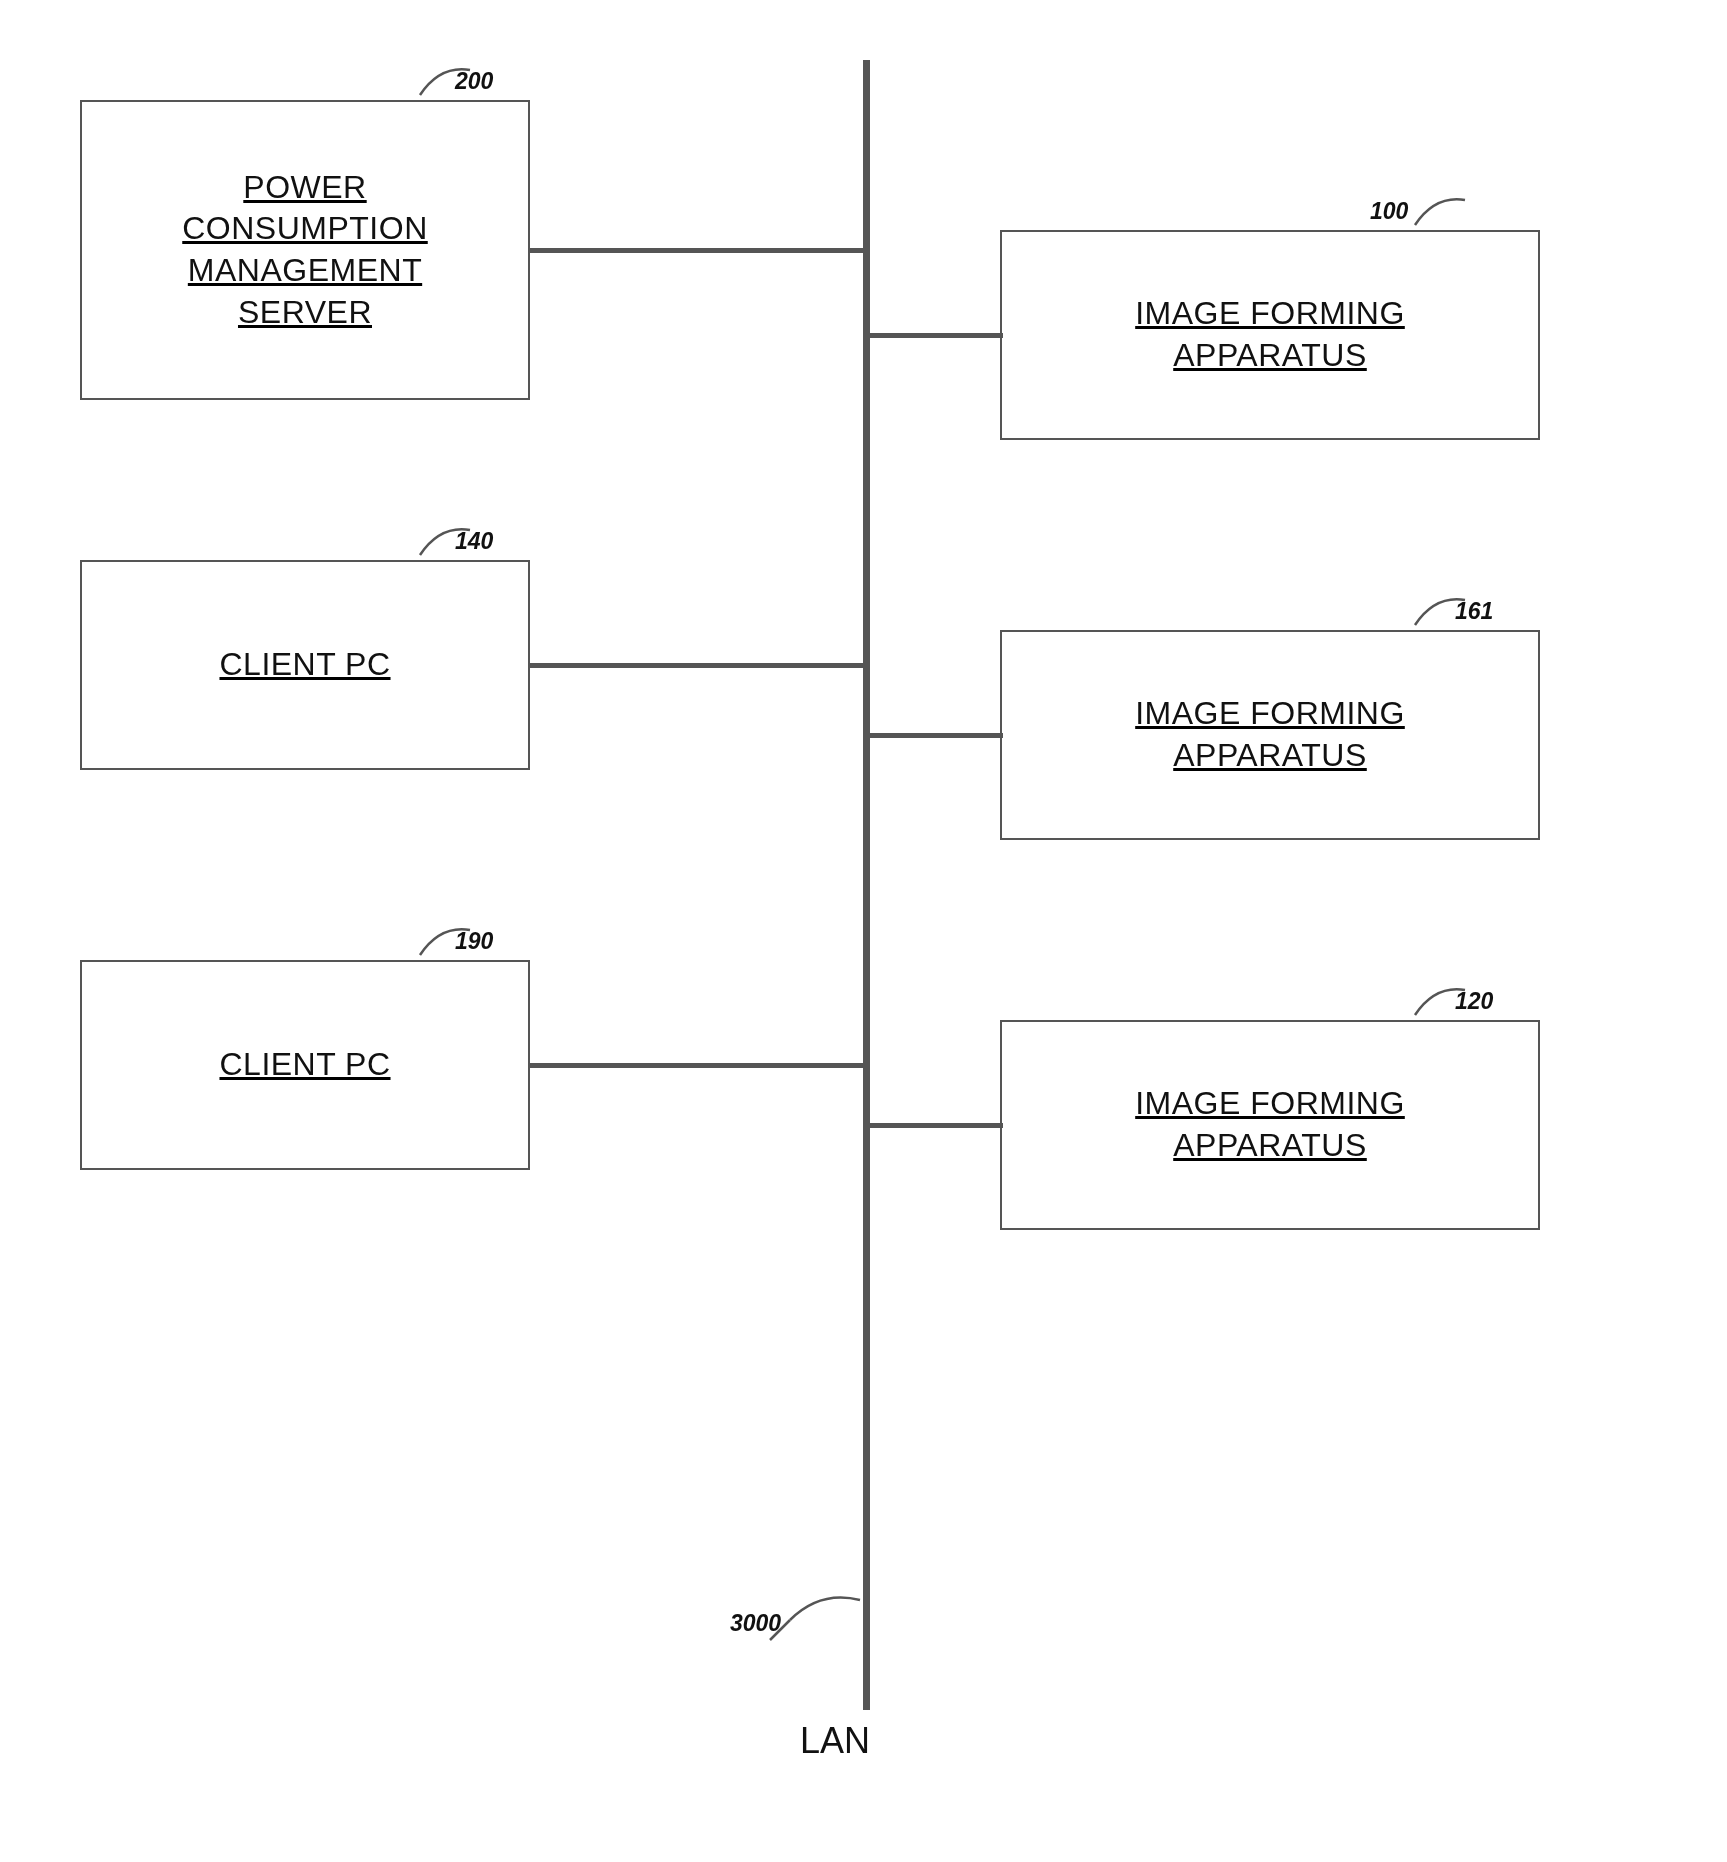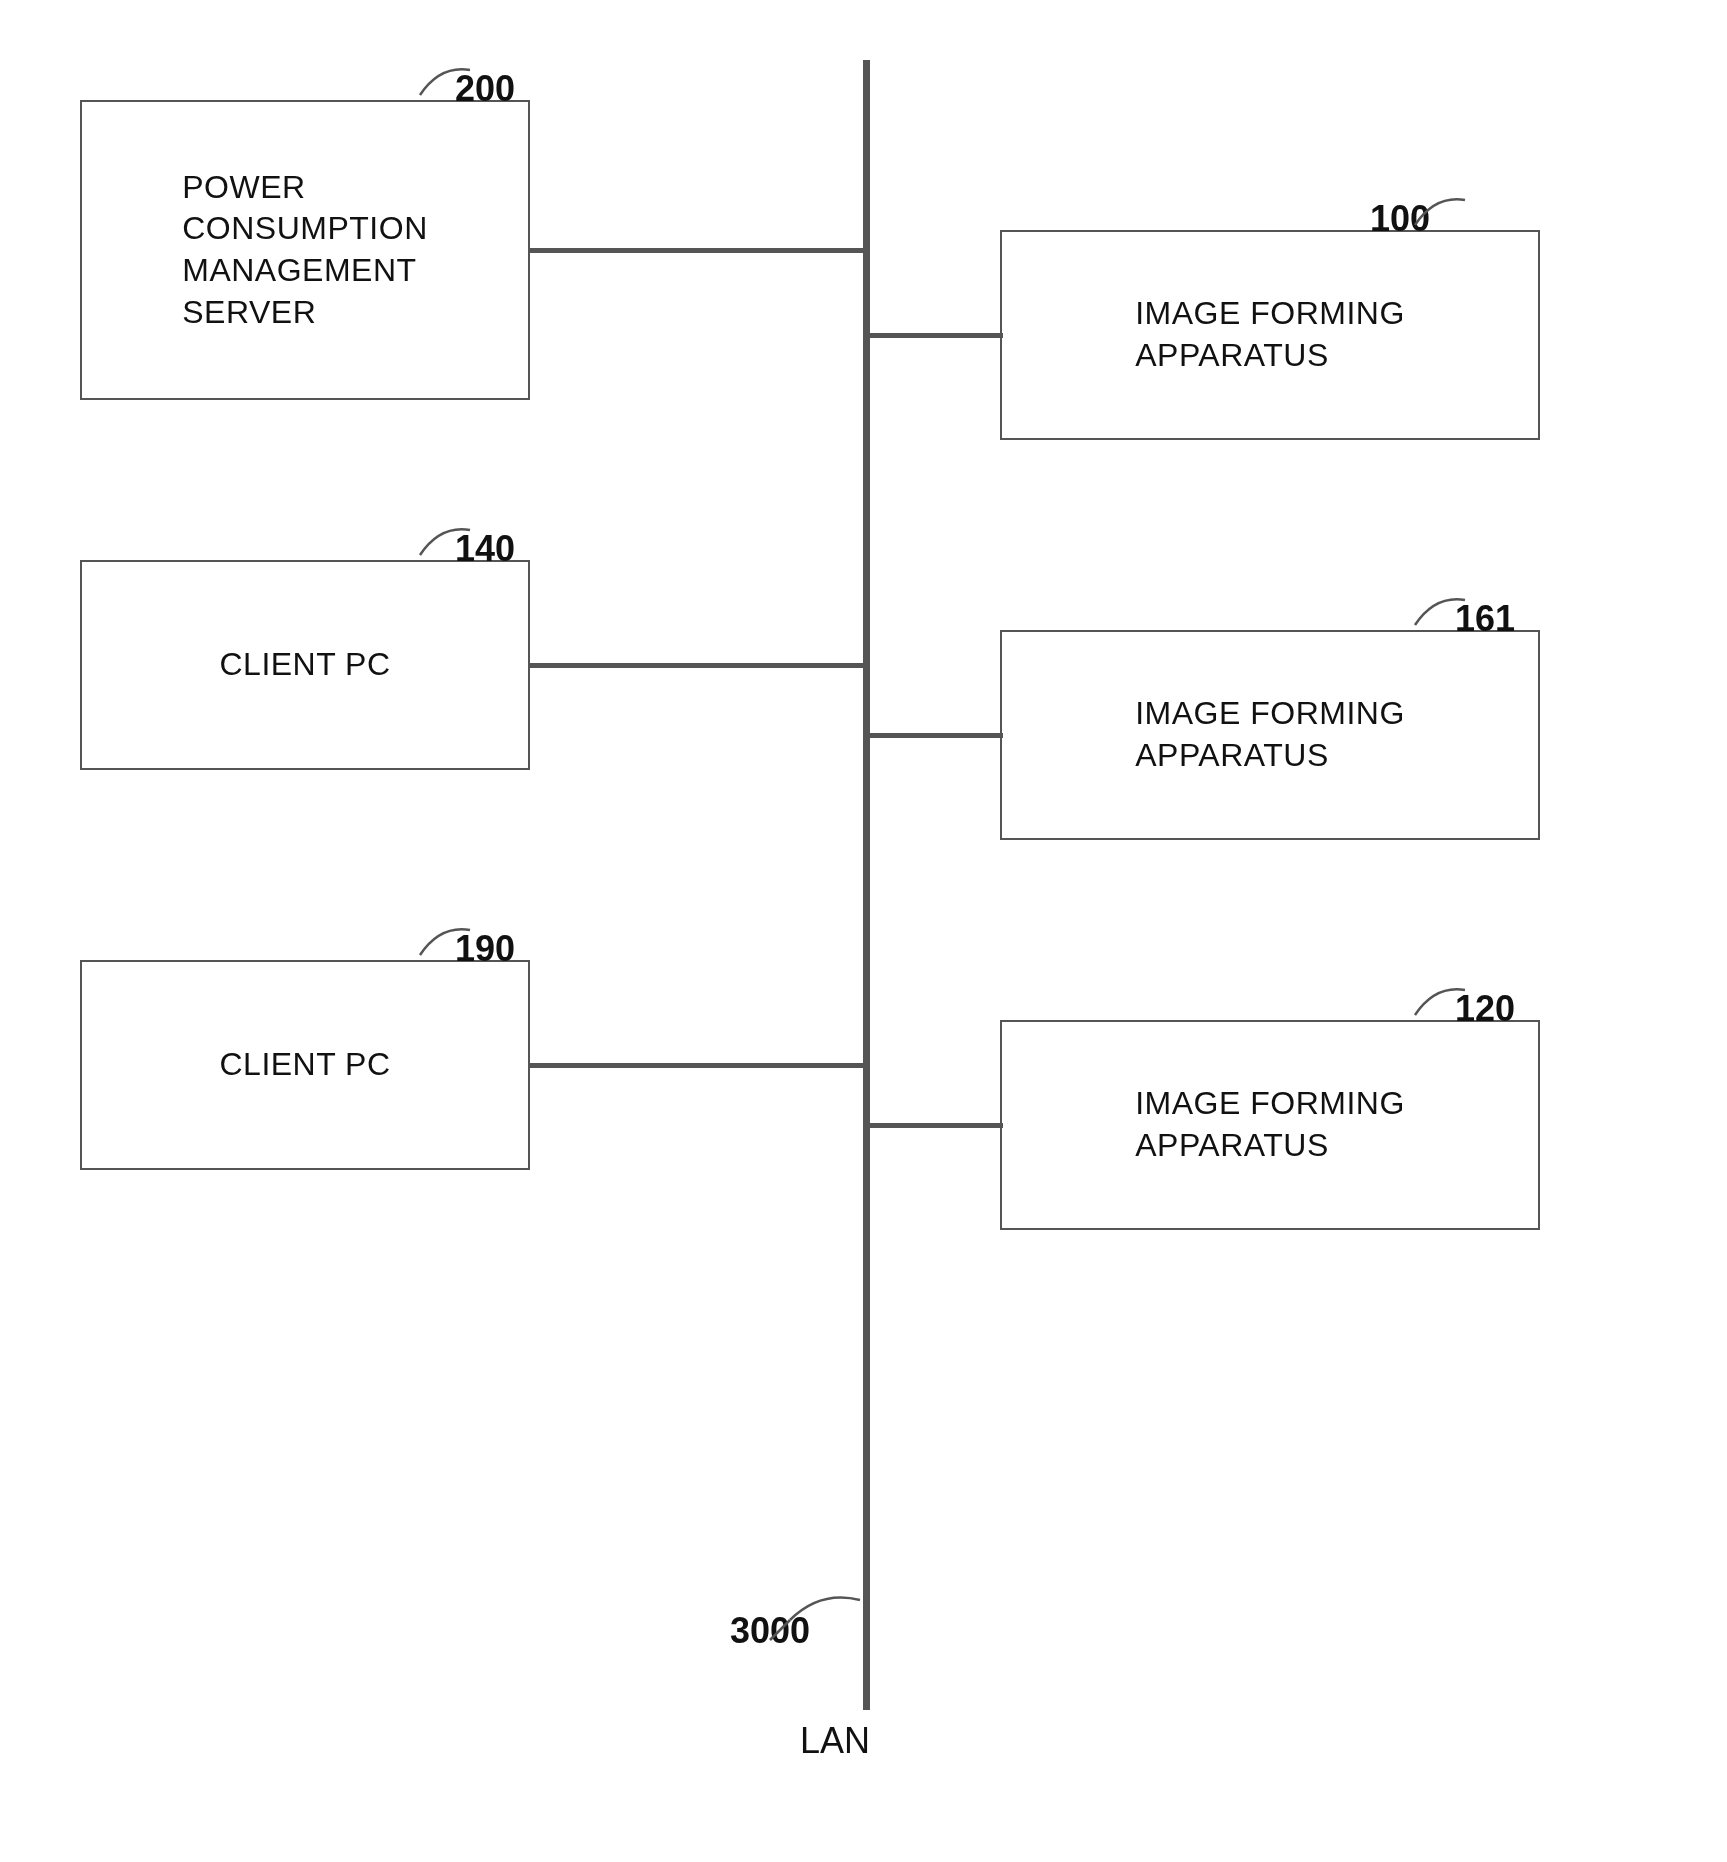--- a/index.html
+++ b/index.html
@@ -25,35 +25,38 @@
     }
 
     
     .node-box {
       position: absolute;
       border: 2.5px solid #555;
       background: #ffffff;
       display: flex;
       align-items: center;
       justify-content: center;
+      text-align: center;
+      text-decoration: underline;
     }
 
     .node-label {
       font-size: 32px;
       font-weight: normal;
       color: #111;
       line-height: 1.3;
       letter-spacing: 0.5px;
     }
 
     .ref-number {
       position: absolute;
-      font-size: 36px;
+      font-size: 23px;
       font-weight: bold;
       color: #111;
+      font-style: italic;
     }
 
     
     .lan-line {
       position: absolute;
       background: #555;
     }
 
     
     .h-line {

